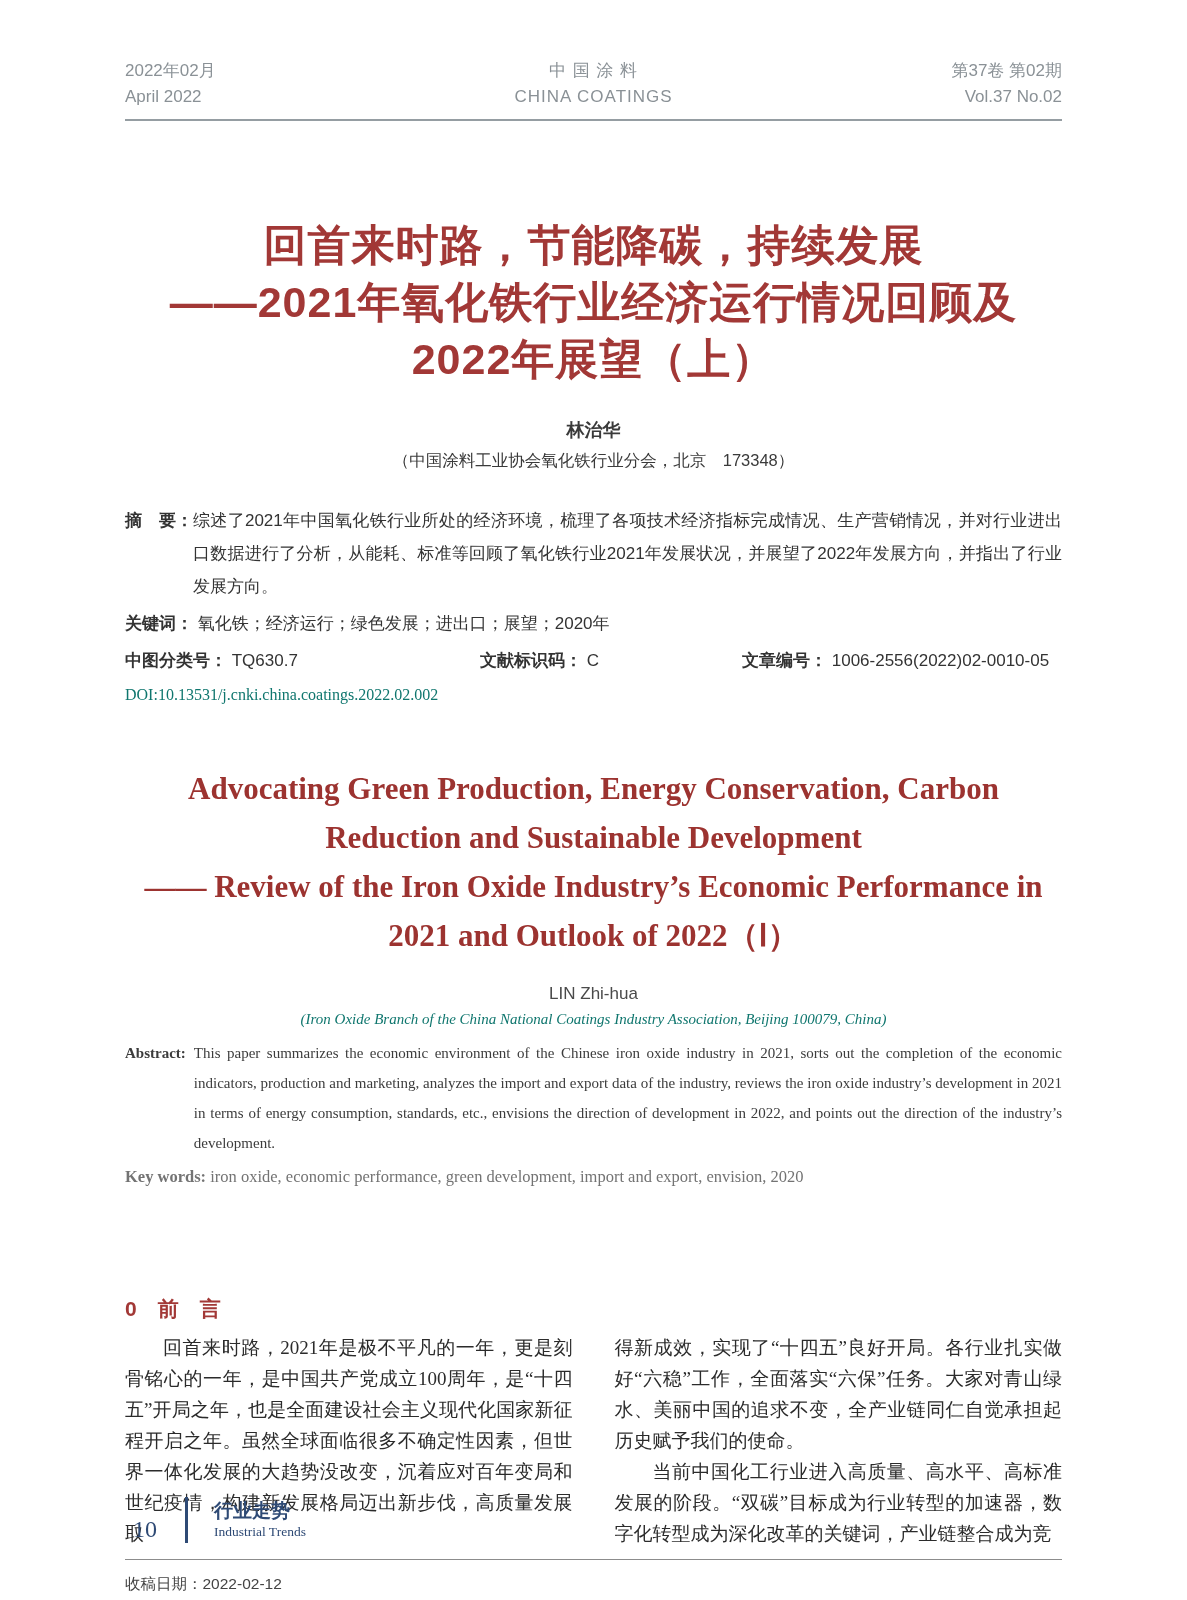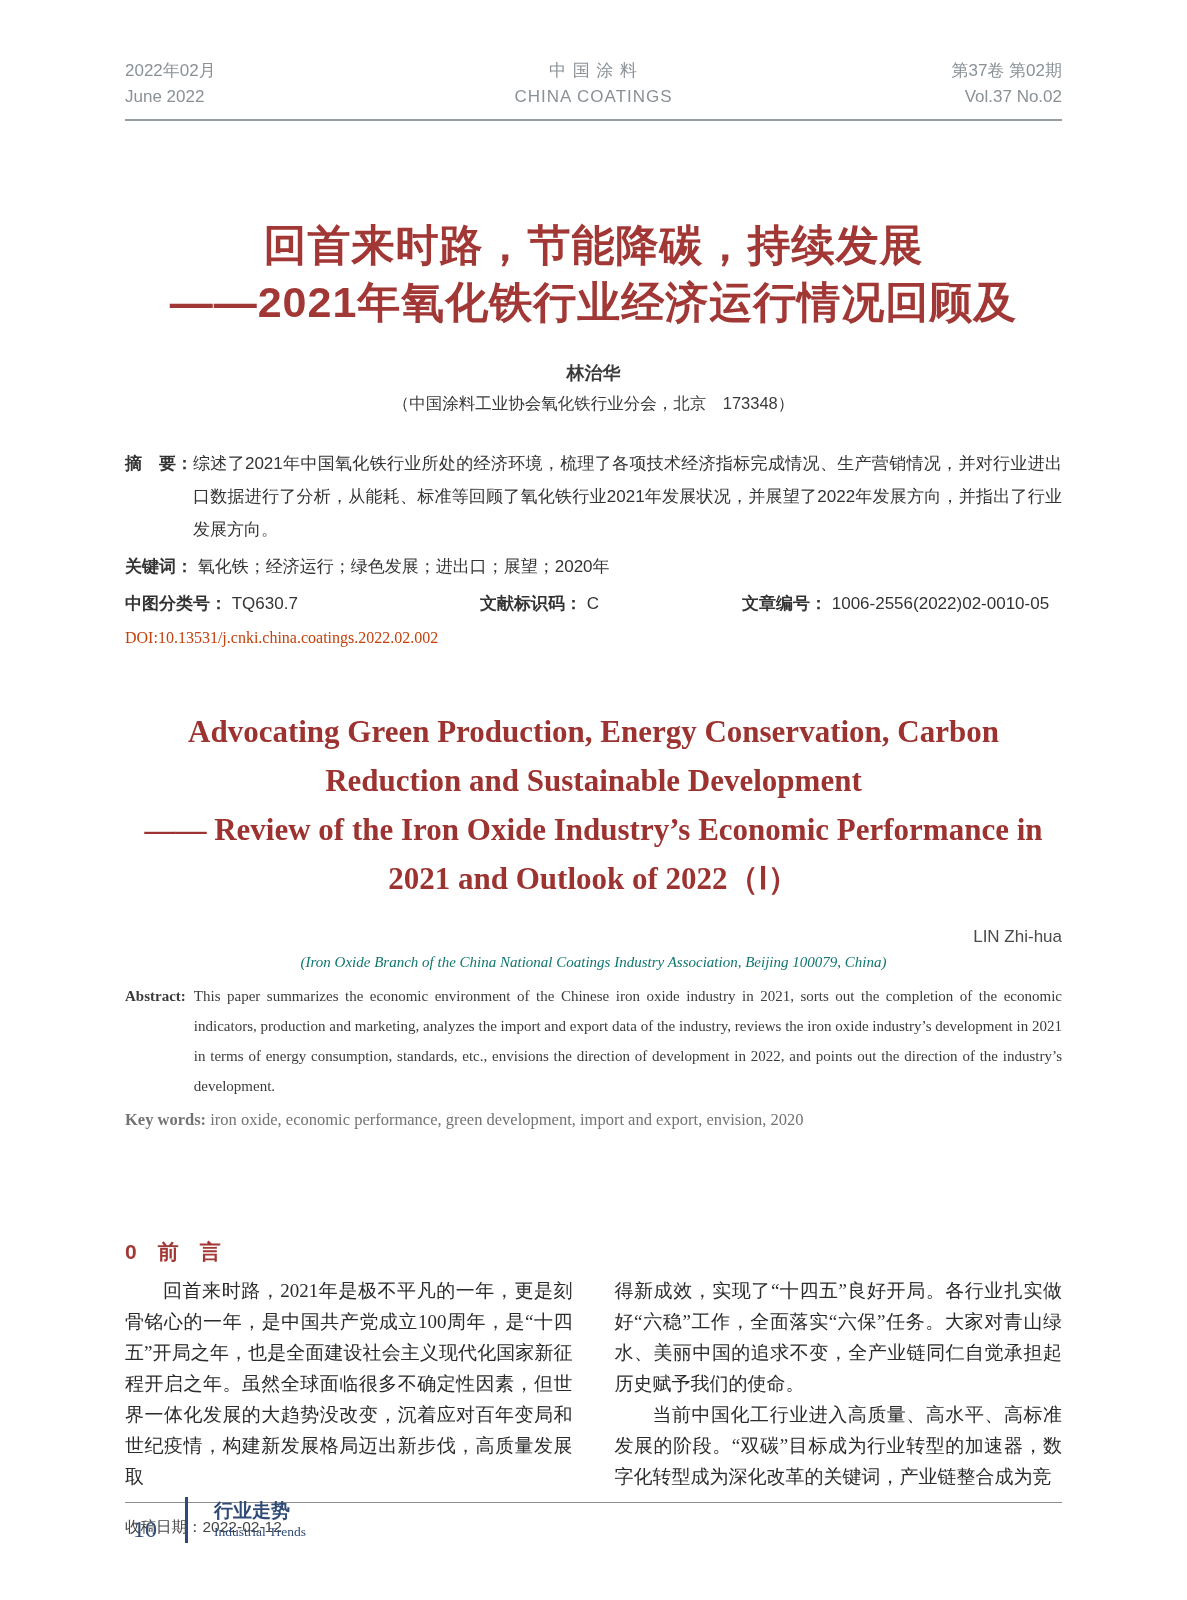--- a/index.html
+++ b/index.html
@@ -34,29 +34,29 @@
   
   .cn-abstract { margin-top:32px; display:flex; font-size:17px; line-height:33px; color:#333; }
   .cn-abstract .lbl { font-weight:bold; white-space:nowrap; }
   .cn-abstract .txt { text-align:justify; }
   .cn-kw { margin-top:6px; font-size:17px; line-height:30px; color:#333; }
   .cn-kw .lbl { font-weight:bold; }
   .cls-row { margin-top:10px; display:flex; font-size:17px; color:#333; }
   .cls-row .cell1 { width:355px; }
   .cls-row .cell2 { width:262px; }
   .cls-row .lbl { font-weight:bold; }
-  .doi-line { margin-top:14px; font-size:16px; color:#c2410c; font-family:"Liberation Serif", serif; }
+  .doi-line { margin-top:14px; font-size:16px; color:#0f766e; font-family:"Liberation Serif", serif; }
 
   
   .en-title {
     margin-top:60px; text-align:center; color:#9c3330;
     font-family:"Liberation Serif", serif; font-weight:bold;
     font-size:31px; line-height:49px;
   }
-  .en-author { margin-top:24px; text-align:right; font-size:17px; color:#4a4a4a; }
+  .en-author { margin-top:24px; text-align:center; font-size:17px; color:#4a4a4a; }
   .en-affil  { margin-top:7px; text-align:center; font-size:15px; color:#0f766e;
                font-family:"Liberation Serif", serif; font-style:italic; }
 
   
   .en-abstract { margin-top:10px; display:flex; font-family:"Liberation Serif", serif;
                  font-size:15px; line-height:30px; color:#3c3c3c; }
   .en-abstract .lbl { font-weight:bold; white-space:nowrap; padding-right:8px; }
   .en-abstract .txt { text-align:justify; }
   .en-kw { margin-top:4px; font-family:"Liberation Serif", serif; font-size:16.5px; line-height:30px; color:#737373; }
   .en-kw .lbl { font-weight:bold; }
@@ -82,35 +82,36 @@
 </style>
 </head>
 <body>
 
 <div class="page">
   <div class="content">
 
     <div class="jheader">
       <div class="col c-left">
         <div>2022年02月</div>
-        <div>June 2022</div>
+        <div>April 2022</div>
       </div>
       <div class="col c-mid">
         <div>中 国 涂 料</div>
         <div>CHINA COATINGS</div>
       </div>
       <div class="col c-right">
         <div>第37卷 第02期</div>
         <div>Vol.37  No.02</div>
       </div>
     </div>
 
     <div class="cn-title">
       <div>回首来时路，节能降碳，持续发展</div>
       <div>——2021年氧化铁行业经济运行情况回顾及</div>
+      <div>2022年展望（上）</div>
     </div>
 
     <div class="cn-author">林治华</div>
     <div class="cn-affil">（中国涂料工业协会氧化铁行业分会，北京　173348）</div>
 
     <div class="cn-abstract">
       <span class="lbl">摘　要：</span>
       <span class="txt">综述了2021年中国氧化铁行业所处的经济环境，梳理了各项技术经济指标完成情况、生产营销情况，并对行业进出口数据进行了分析，从能耗、标准等回顾了氧化铁行业2021年发展状况，并展望了2022年发展方向，并指出了行业发展方向。</span>
     </div>
 

